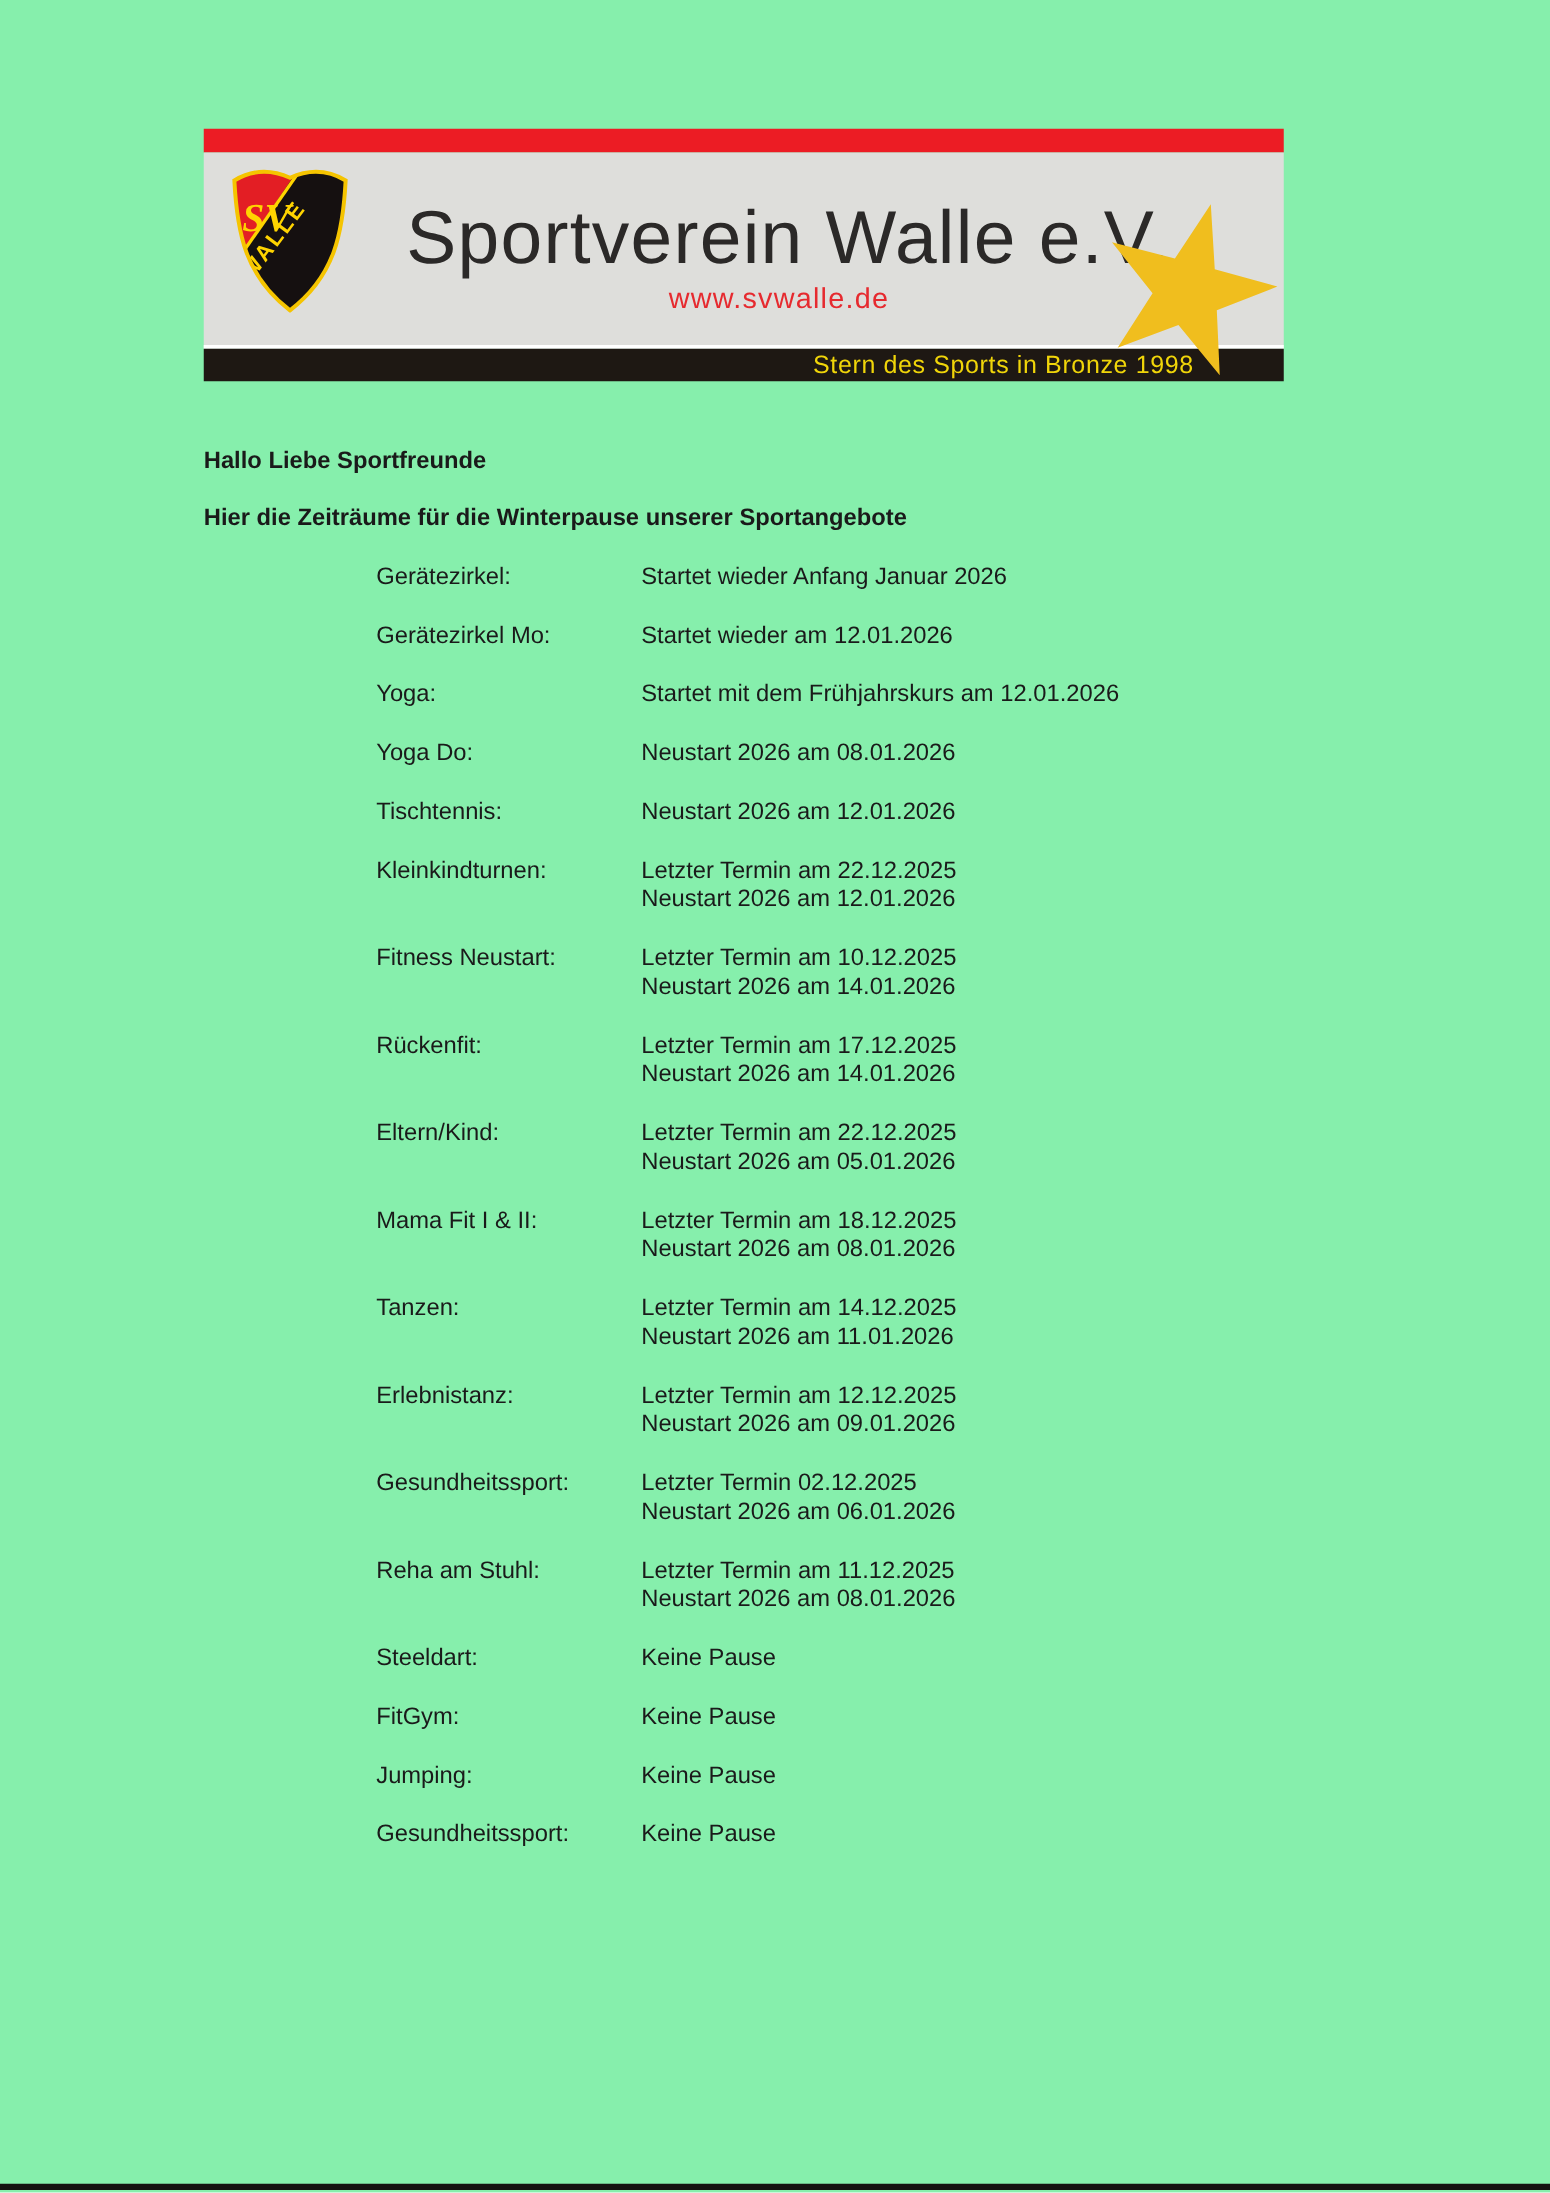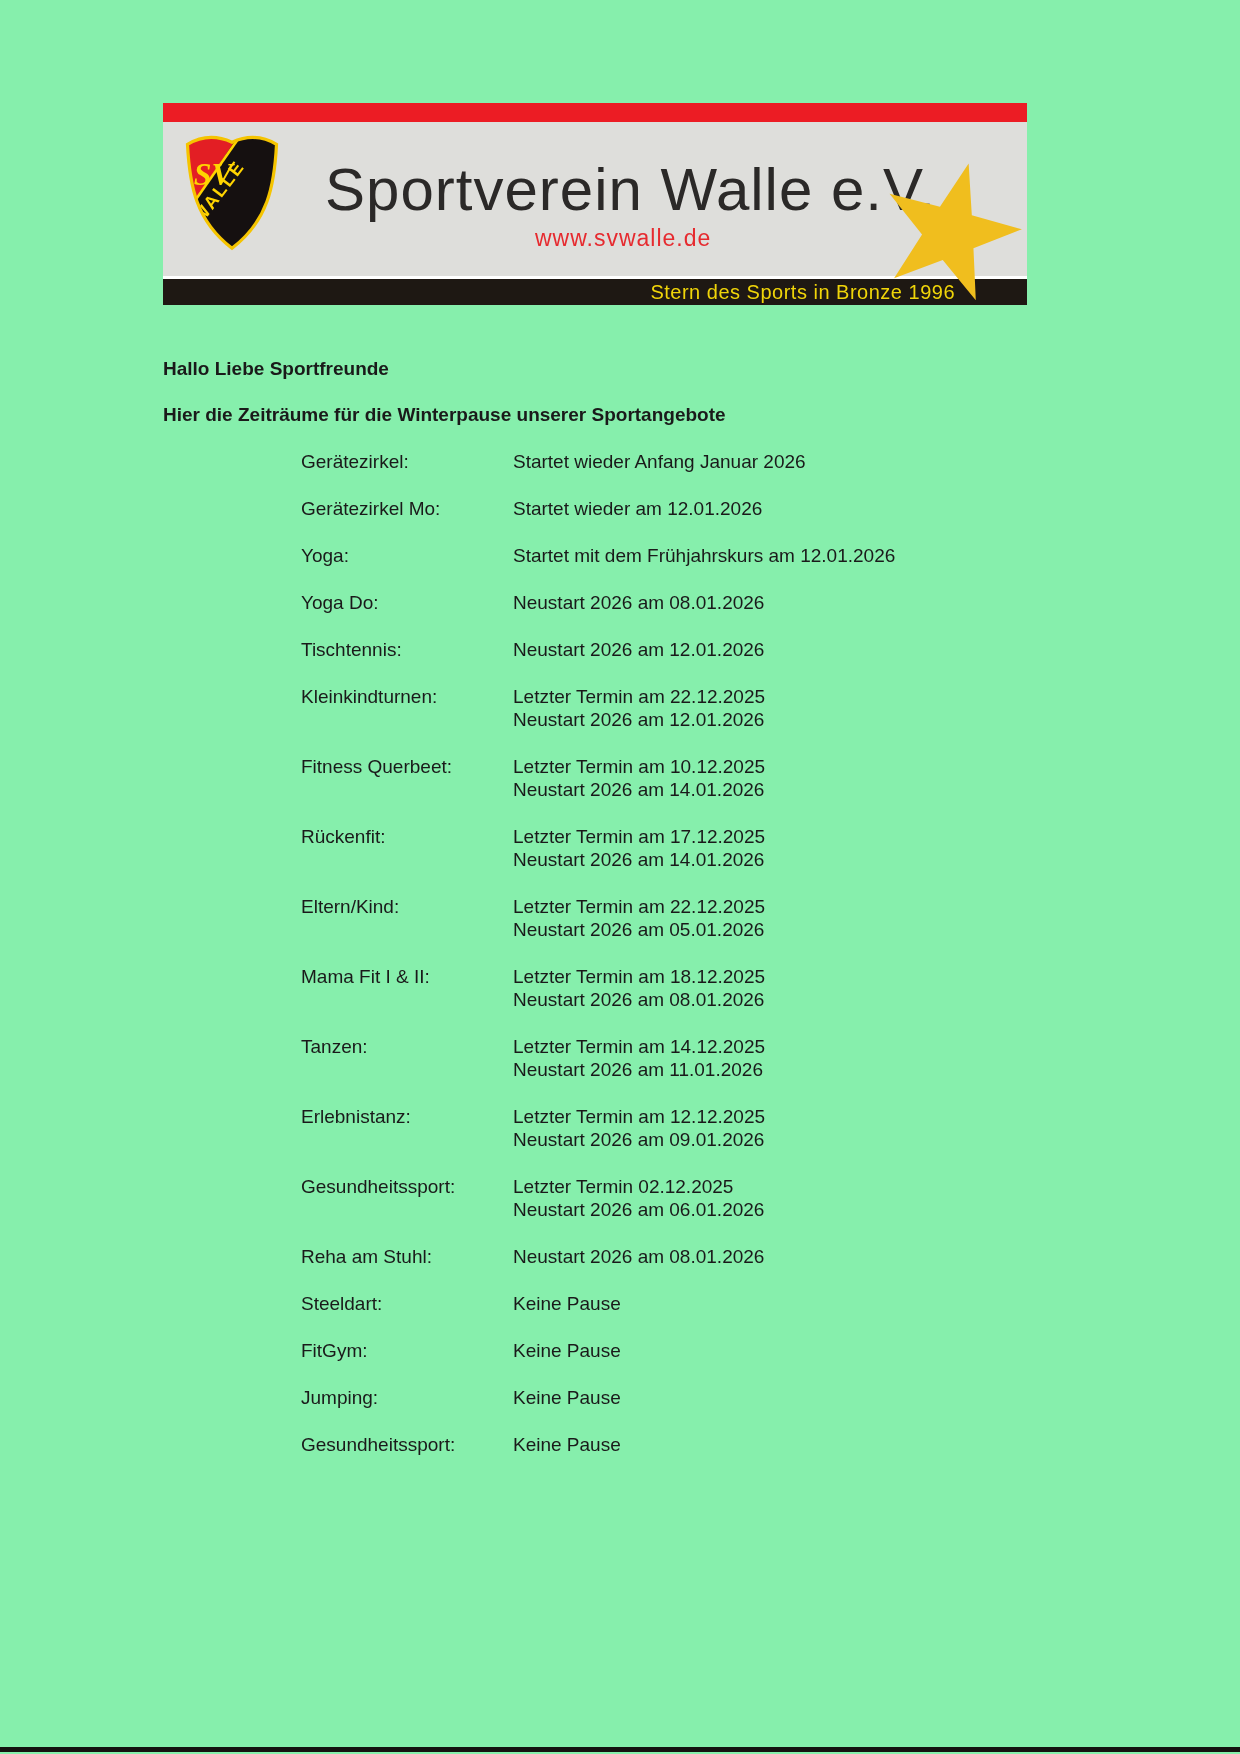--- a/index.html
+++ b/index.html
@@ -91,21 +91,21 @@
         <text x="14" y="54" font-family="Liberation Serif, serif" font-style="italic" font-weight="bold" font-size="30" fill="#FFD400">SV</text>
         <text x="21" y="92" transform="rotate(-53 21 92)" font-family="Liberation Sans, sans-serif" font-weight="bold" font-size="17" letter-spacing="2" fill="#FFD400">WALLE</text>
       </g>
       <path d="M8,16 Q28,4 50,14 Q72,4 92,16 C90,55 84,88 50,114 C16,88 10,55 8,16 Z" fill="none" stroke="#F5C400" stroke-width="3"></path>
     </svg>
 
     <div class="club-title">Sportverein Walle e.V.</div>
     <div class="club-website">www.svwalle.de</div>
 
     <div class="awardbar">
-      <span class="award-text">Stern des Sports in Bronze 1996</span>
+      <span class="award-text">Stern des Sports in Bronze 1998</span>
     </div>
 
     <svg class="star" viewBox="-85 -85 170 170">
       <polygon transform="rotate(15)" fill="#F0BE1E" points="0,-72 16.5,-22.7 68.5,-22.2 26.6,8.7 42.3,58.2 0,28 -42.3,58.2 -26.6,8.7 -68.5,-22.2 -16.5,-22.7"></polygon>
     </svg>
   </div>
 
   <div class="letter">
     <p class="greeting">Hallo Liebe Sportfreunde</p>
     <p class="subject">Hier die Zeiträume für die Winterpause unserer Sportangebote</p>
@@ -141,21 +141,21 @@
           </div>
         </div>
         <div class="row">
           <div class="label">Kleinkindturnen:</div>
           <div class="value">
             <div>Letzter Termin am 22.12.2025</div>
             <div>Neustart 2026 am 12.01.2026</div>
           </div>
         </div>
         <div class="row">
-          <div class="label">Fitness Querbeet:</div>
+          <div class="label">Fitness Neustart:</div>
           <div class="value">
             <div>Letzter Termin am 10.12.2025</div>
             <div>Neustart 2026 am 14.01.2026</div>
           </div>
         </div>
         <div class="row">
           <div class="label">Rückenfit:</div>
           <div class="value">
             <div>Letzter Termin am 17.12.2025</div>
             <div>Neustart 2026 am 14.01.2026</div>
@@ -192,20 +192,21 @@
         <div class="row">
           <div class="label">Gesundheitssport:</div>
           <div class="value">
             <div>Letzter Termin 02.12.2025</div>
             <div>Neustart 2026 am 06.01.2026</div>
           </div>
         </div>
         <div class="row">
           <div class="label">Reha am Stuhl:</div>
           <div class="value">
+            <div>Letzter Termin am 11.12.2025</div>
             <div>Neustart 2026 am 08.01.2026</div>
           </div>
         </div>
         <div class="row gap">
           <div class="label">Steeldart:</div>
           <div class="value">
             <div>Keine Pause</div>
           </div>
         </div>
         <div class="row">

